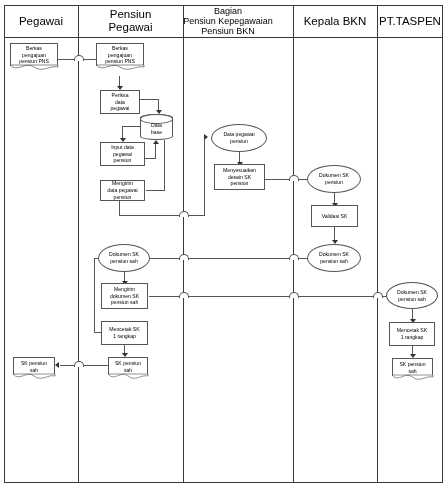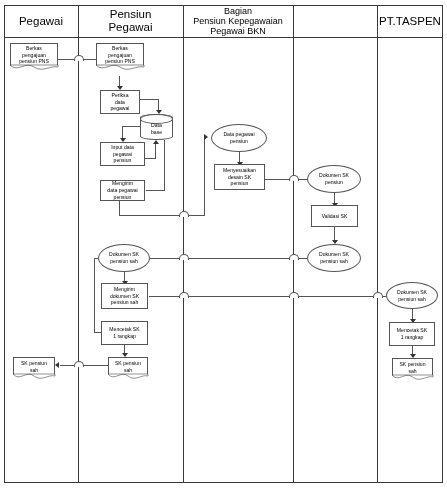--- a/index.html
+++ b/index.html
@@ -180,26 +180,31 @@
     <div>
         <span class="lh-1">Pegawai</span>
       </div>
   </div>
   <div class="lane-head" style="left:78px;width:105px;">
     <div>
       <span class="lh-1">Pensiun</span>
       <span class="lh-1">Pegawai</span>
     </div>
   </div>
-  <div class="lane-head" style="left:183px;width:110px;">
+  <div class="lane-head" style="left:173px;width:110px;">
     <div>
       <span class="lh-2">Bagian</span>
       <span class="lh-2">Pensiun Kepegawaian</span>
-      <span class="lh-2">Pegawai BKN</span>
+      <span class="lh-2">Pensiun BKN</span>
     </div>
+  </div>
+  <div class="lane-head" style="left:293px;width:84px;">
+    <div>
+        <span class="lh-1">Kepala BKN</span>
+      </div>
   </div>
   <div class="lane-head" style="left:377px;width:66px;">
     <div>
         <span class="lh-1">PT.TASPEN</span>
       </div>
   </div>
 
   <div class="conn h" style="left:58px; top:59px; width:47px;"></div>
   <div class="jump" style="left:74px; top:54.5px;"></div>
   <div class="arrow right" style="left:104px; top:56px;"></div>

